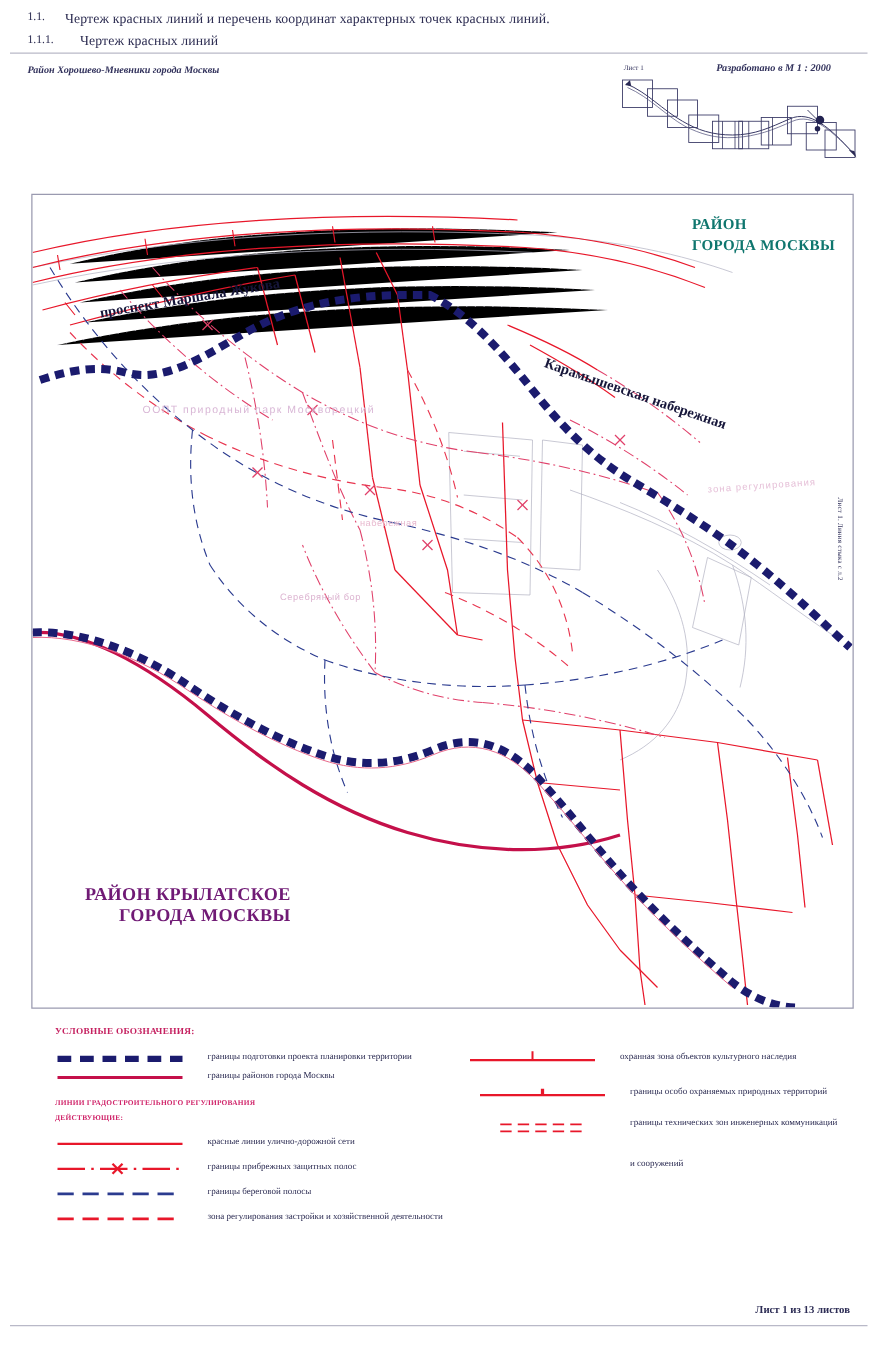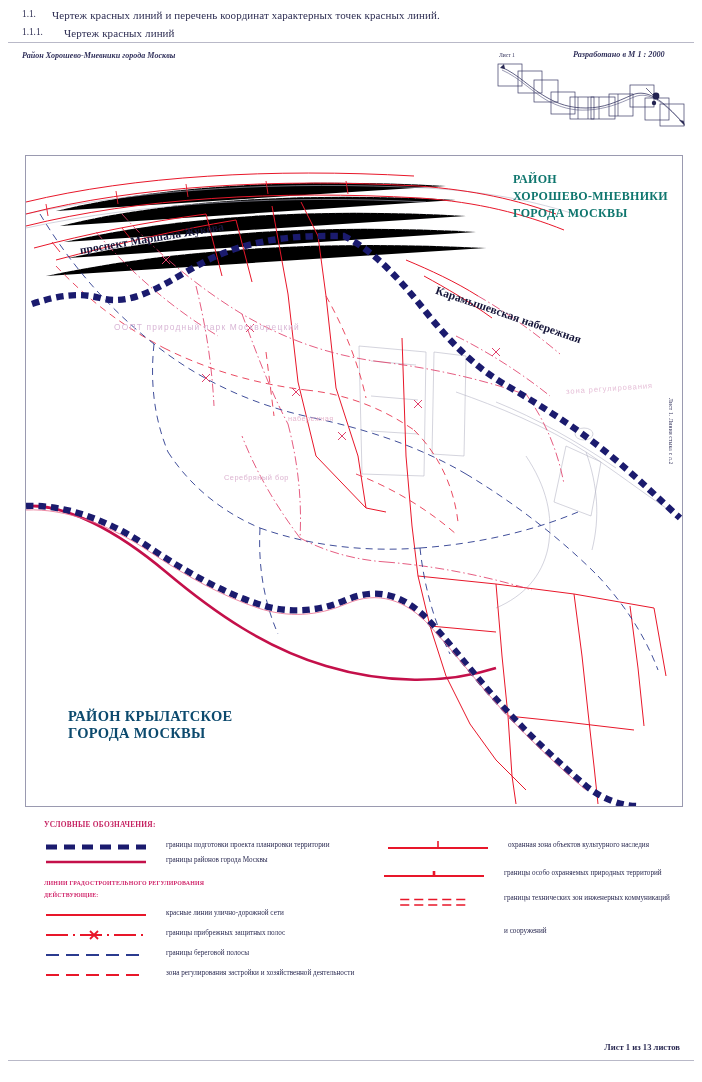--- a/index.html
+++ b/index.html
@@ -22,23 +22,23 @@
   .keymap{position:absolute;left:496px;top:58px;width:192px;height:70px;}
 
   
   .mapframe{position:absolute;left:25px;top:155px;width:656px;height:650px;
             border:1px solid #9a9ab0;background:#fff;overflow:hidden;}
   .mapsvg{position:absolute;left:0;top:0;}
 
   .maptitle{position:absolute;right:14px;top:15px;text-align:left;
             font-family:"Liberation Serif",serif;font-weight:bold;font-size:12px;
             line-height:17px;color:#0f766e;letter-spacing:.3px;white-space:nowrap;}
-  .maptitle2{position:absolute;left:42px;top:552px;text-align:left;
+  .maptitle2{position:absolute;left:42px;top:552px;text-align:right;
             font-family:"Liberation Serif",serif;font-weight:bold;font-size:14.5px;
-            line-height:17px;color:#0c4a6e;letter-spacing:.3px;white-space:nowrap;}
+            line-height:17px;color:#701a75;letter-spacing:.3px;white-space:nowrap;}
 
   .street{position:absolute;font-family:"Liberation Serif",serif;font-weight:bold;
           color:#16163a;white-space:nowrap;}
   .st1{left:55px;top:88px;font-size:11.6px;transform:rotate(-9.5deg);transform-origin:left bottom;}
   .st2{left:412px;top:128px;font-size:11.6px;transform:rotate(19deg);transform-origin:left top;}
 
   .ghost{position:absolute;white-space:nowrap;font-family:"Liberation Sans",sans-serif;}
   .g1{left:88px;top:166px;font-size:8.4px;color:#d9b7d6;letter-spacing:1.2px;}
   .g2{left:540px;top:228px;font-size:7.6px;color:#e6c0d8;letter-spacing:.9px;transform:rotate(-4deg);}
   .g3{left:262px;top:258px;font-size:7.4px;color:#e8b9cf;letter-spacing:.4px;}
@@ -262,21 +262,20 @@
              C262,458 292,456 320,444 C352,430 380,440 404,466
              C430,494 452,524 478,552 C506,582 534,608 560,630 C578,644 596,650 612,650" fill="none" stroke="#1b1b6e" stroke-width="6.4" stroke-dasharray="7.5 5" stroke-linecap="butt"></path>
 
     <path d="M0,354 C40,352 86,370 124,396 C160,420 196,440 232,452
              C262,462 292,460 320,448 C352,434 380,444 404,470
              C430,498 452,528 478,556 C506,586 534,612 560,634" fill="none" stroke="#e86a8c" stroke-width="0.8"></path>
   </svg>
 
   <div class="maptitle">
     <div>РАЙОН</div>
-    <div>ХОРОШЕВО-МНЕВНИКИ</div>
     <div>ГОРОДА МОСКВЫ</div>
   </div>
 
   <div class="maptitle2">
     <div>РАЙОН КРЫЛАТСКОЕ</div>
     <div>ГОРОДА МОСКВЫ</div>
   </div>
 
   <div class="street st1">проспект Маршала Жукова</div>
   <div class="street st2">Карамышевская набережная</div>
@@ -335,21 +334,21 @@
     <div class="leg-txt">границы береговой полосы</div>
   </div>
 
   <div class="leg-row" style="left:6px;top:148px;width:460px;">
     <svg class="leg-sym" viewBox="0 0 112 14">
       <line x1="2" y1="7" x2="102" y2="7" stroke="#e8172a" stroke-width="2.2" stroke-dasharray="13 7"></line>
     </svg>
     <div class="leg-txt">зона регулирования застройки и хозяйственной деятельности</div>
   </div>
 
-  <div class="leg-row" style="left:348px;top:20px;width:300px;">
+  <div class="leg-row" style="left:336px;top:20px;width:300px;">
     <svg class="leg-sym" viewBox="0 0 112 14">
       <line x1="2" y1="8" x2="102" y2="8" stroke="#e8172a" stroke-width="1.8"></line>
       <line x1="52" y1="1" x2="52" y2="8" stroke="#e8172a" stroke-width="1.6"></line>
     </svg>
     <div class="leg-txt">охранная зона объектов культурного наследия</div>
   </div>
 
   <div class="leg-row" style="left:344px;top:48px;width:300px;">
     <svg class="leg-sym" viewBox="0 0 112 14">
       <line x1="2" y1="8" x2="102" y2="8" stroke="#e8172a" stroke-width="1.8"></line>

